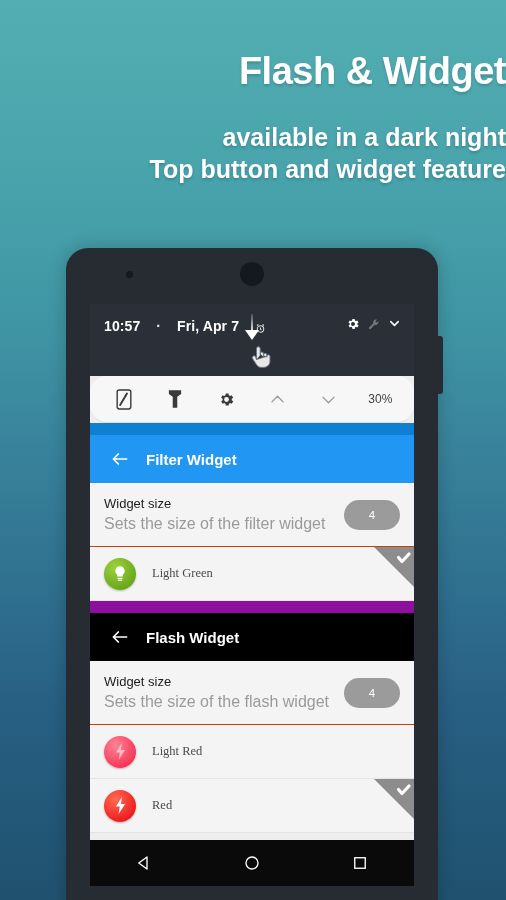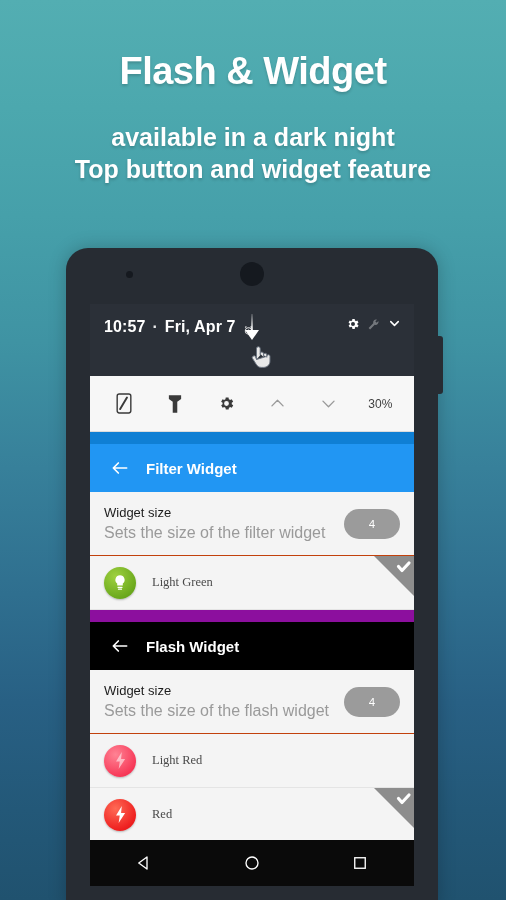--- a/index.html
+++ b/index.html
@@ -8,21 +8,21 @@
     font-family:"Liberation Sans", sans-serif;
     background:linear-gradient(180deg,
       #53AEB2 0%, #4CA8AE 12%, #46A0AA 24%,
       #3F93A3 38%, #37809A 52%, #2F6F8F 66%,
       #286084 78%, #235878 90%, #20526F 100%);
     overflow:hidden;
     position:relative;
   }
 
   
-  .promo { text-align:center; padding-top:50px; }
+  .promo { text-align:right; padding-top:50px; }
   .promo-title {
     font-size:38px; font-weight:bold; color:#ffffff;
     letter-spacing:-0.5px;
     text-shadow:0 2px 3px rgba(0,0,0,0.18);
   }
   .promo-sub {
     margin-top:28px;
     font-size:25px; font-weight:bold; color:#ffffff;
     line-height:1.28;
     text-shadow:0 2px 3px rgba(0,0,0,0.18);
@@ -62,22 +62,22 @@
   }
 
   
   .statusbar {
     position:relative;
     height:72px; background:#2b3038;
     color:#ffffff;
   }
   .sb-left {
     position:absolute; left:14px; top:14px;
-    display:flex; align-items:center; gap:7px;
-    font-size:16px; font-weight:bold;
+    display:flex; align-items:center; gap:16px;
+    font-size:14px; font-weight:bold;
     letter-spacing:0.1px;
   }
   .sb-dot { opacity:0.9; }
   .alarm-icon { display:inline-block; width:11px; height:11px; opacity:0.85; }
   .sb-right {
     position:absolute; right:12px; top:12px;
     display:flex; align-items:center; gap:7px;
   }
   .gear-icon { width:14px; height:14px; }
   .wrench-icon { width:13px; height:13px; opacity:0.34; }
@@ -94,24 +94,25 @@
     position:absolute; left:3px; top:18px;
     width:0; height:0;
     border-left:7px solid transparent;
     border-right:7px solid transparent;
     border-top:10px solid #ffffff;
   }
   .g-hand { position:absolute; left:4px; top:30px; width:28px; height:28px; }
 
   
   .qs {
-    height:56px; background:#f7f7f7;
+    height:47px; background:#f7f7f7;
     border-bottom:1px solid #dcdcdc;
     display:flex; align-items:center;
     padding:0 8px;
+    border-radius:17px;
   }
   .qs-cell {
     flex:1; display:flex; align-items:center; justify-content:center;
     height:100%;
   }
   .qs-pct { font-size:12px; color:#3f3f3f; font-weight:normal; }
   .filter-icon { width:16px; height:21px; }
   .torch-icon  { width:14px; height:20px; }
   .qs-gear     { width:17px; height:17px; }
   .qs-chev     { width:19px; height:19px; }

